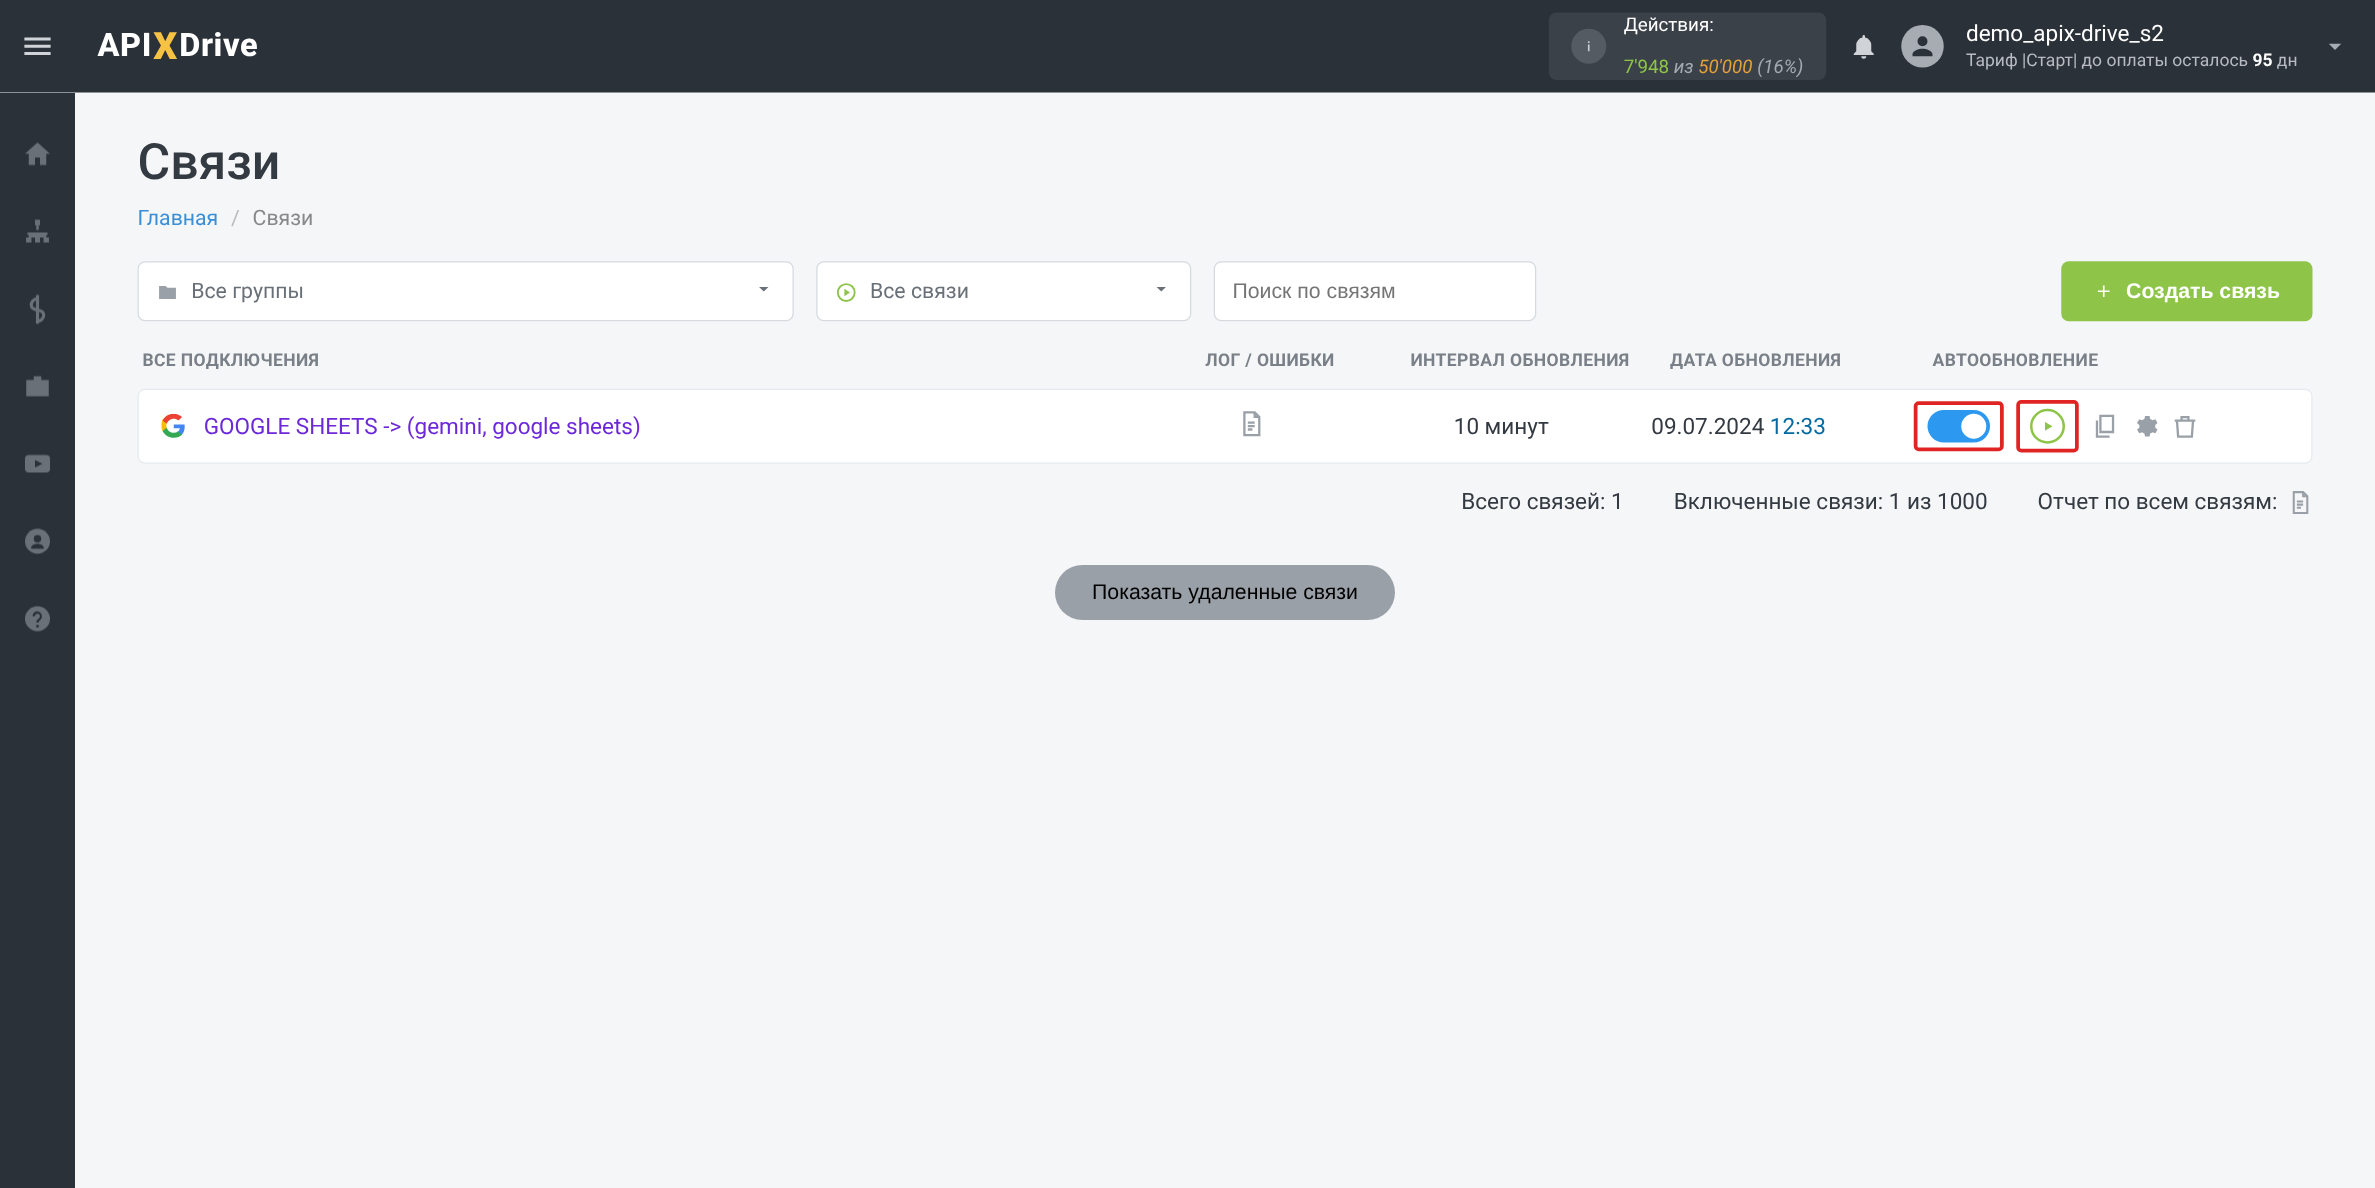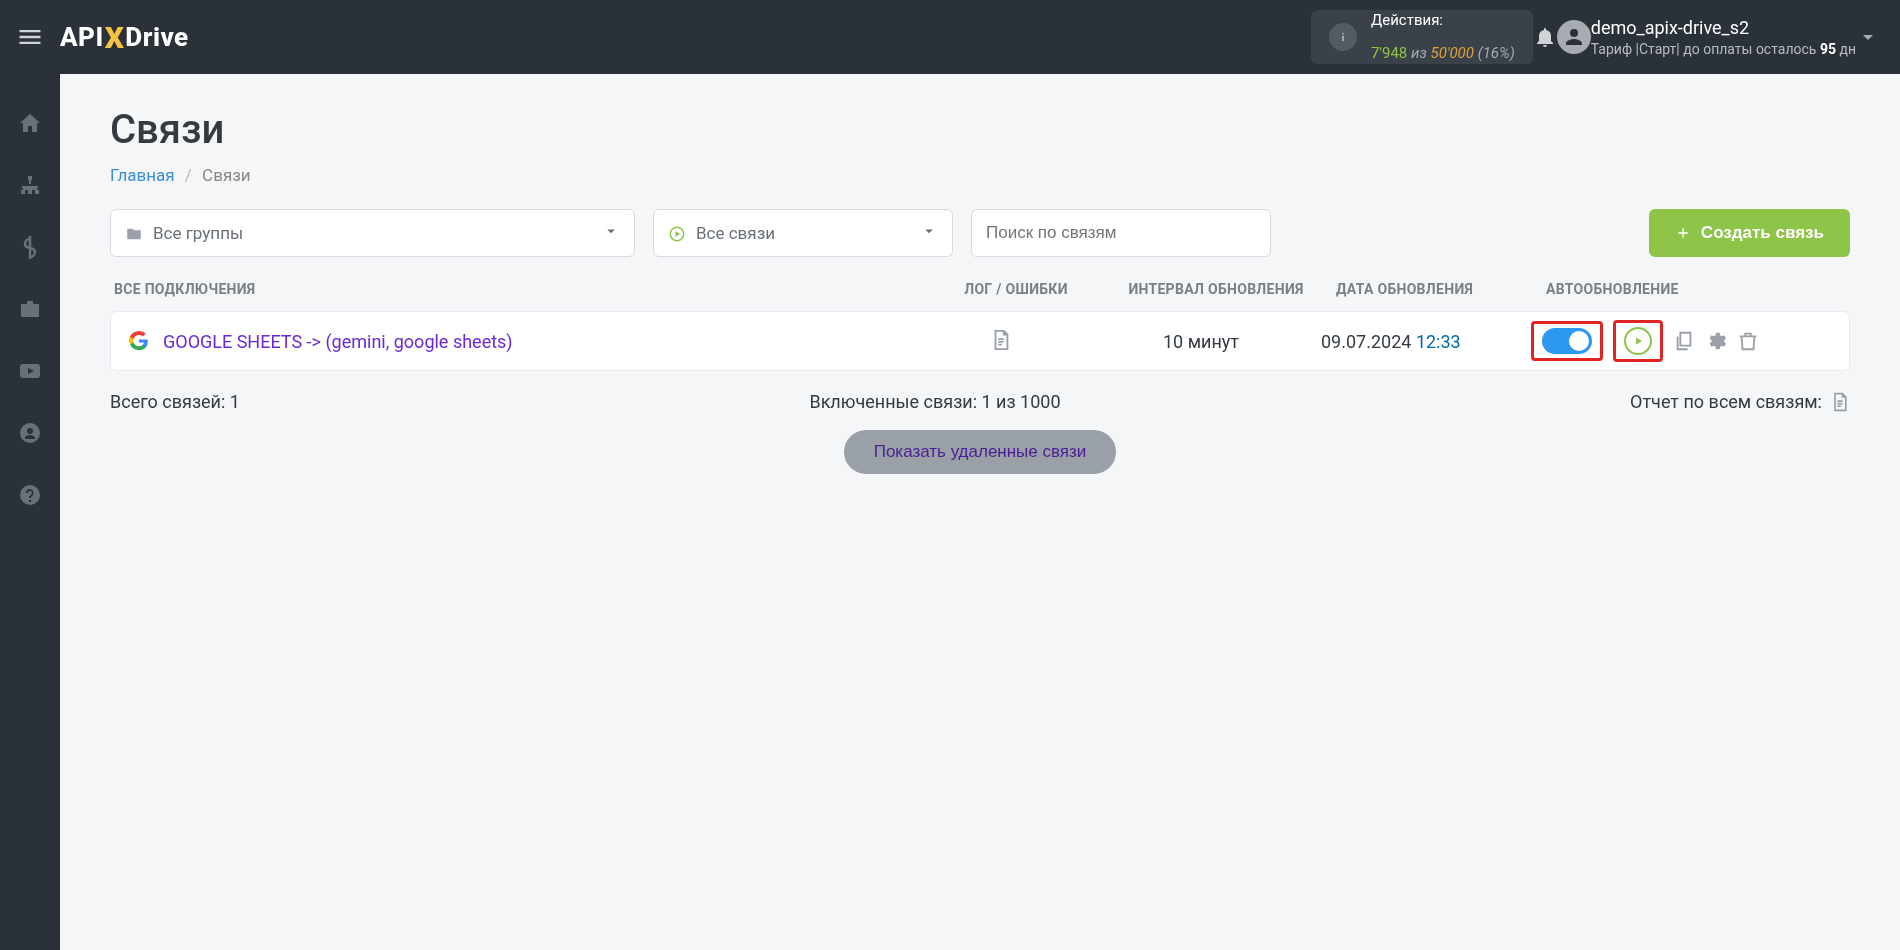--- a/index.html
+++ b/index.html
@@ -13,20 +13,21 @@
   height: 950px;
 }
 
 .topbar {
   height: 74px;
   background: #2b3138;
   display: flex;
   align-items: center;
   padding: 0 20px 0 0;
   color: #fff;
+  gap: 18px;
 }
 .hamburger {
   width: 60px;
   height: 74px;
   display: flex;
   align-items: center;
   justify-content: center;
   cursor: pointer;
 }
 .hamburger svg { width: 28px; height: 28px; }
@@ -97,21 +98,21 @@
 .select-box, .search-box{
   height:48px;border:1px solid #d6dadf;border-radius:6px;
   display:flex;align-items:center;padding:0 14px;gap:10px;
   background:#fff;font-size:17px;color:#6a7078;cursor:pointer;
 }
 .select-box{width:525px;justify-content:space-between;}
 .select-box.small{width:300px;}
 .select-left{display:flex;align-items:flex-end;gap:10px;}
 .select-box svg, .search-box svg{width:18px;height:18px;}
 .chev svg{width:18px;height:18px;}
-.search-box{width:300px;cursor:text;}
+.search-box{width:258px;cursor:text;}
 .search-box input{border:none;outline:none;font-size:17px;color:#333;width:100%;}
 .filter-spacer{flex:1;}
 .create-btn{
   height:48px;background:#8ec549;color:#fff;border:none;border-radius:6px;
   padding:0 26px;font-size:17px;display:flex;align-items:center;gap:10px;cursor:pointer;font-weight:bold;
 }
 .create-btn svg{width:16px;height:16px;}
 
 .table-header{
   display:flex;align-items:center;padding:0 4px 14px 4px;
@@ -140,28 +141,28 @@
 .highlight-box{border:3px solid #e02424;border-radius:4px;padding:4px 8px;display:flex;align-items:center;}
 .toggle{width:50px;height:26px;border-radius:13px;background:#2d98f0;position:relative;cursor:pointer;}
 .toggle::after{content:"";position:absolute;right:3px;top:3px;width:20px;height:20px;border-radius:50%;background:#fff;}
 .play-circle{width:28px;height:28px;border:2px solid #8ec549;border-radius:50%;display:flex;align-items:center;justify-content:center;cursor:pointer;}
 .play-circle svg{width:12px;height:12px;fill:#8ec549;}
 .row-icon{cursor:pointer;display:flex;}
 .row-icon svg{width:22px;height:22px;fill:#9aa0a7;}
 
 .summary{
   text-align:center;font-size:18px;color:#333a41;
-  display:flex;justify-content:space-between;gap:40px;align-items:center;
-  margin-bottom:18px;
+  display:flex;justify-content:flex-end;gap:40px;align-items:center;
+  margin-bottom:40px;
 }
 .summary .report{display:flex;align-items:center;gap:8px;color:#333a41;cursor:pointer;}
 .summary .report svg{width:20px;height:20px;fill:#9aa0a7;}
 
 .show-deleted{
-  background:#9aa0a7;color:#4c1d95;border:none;border-radius:22px;
+  background:#9aa0a7;color:#000000;border:none;border-radius:22px;
   height:44px;padding:0 30px;font-size:17px;cursor:pointer;
   display:block;margin:0 auto;
 }
 </style>
 </head>
 <body>
 
 <div class="topbar">
   <div class="hamburger">
     <svg viewBox="0 0 24 24">

